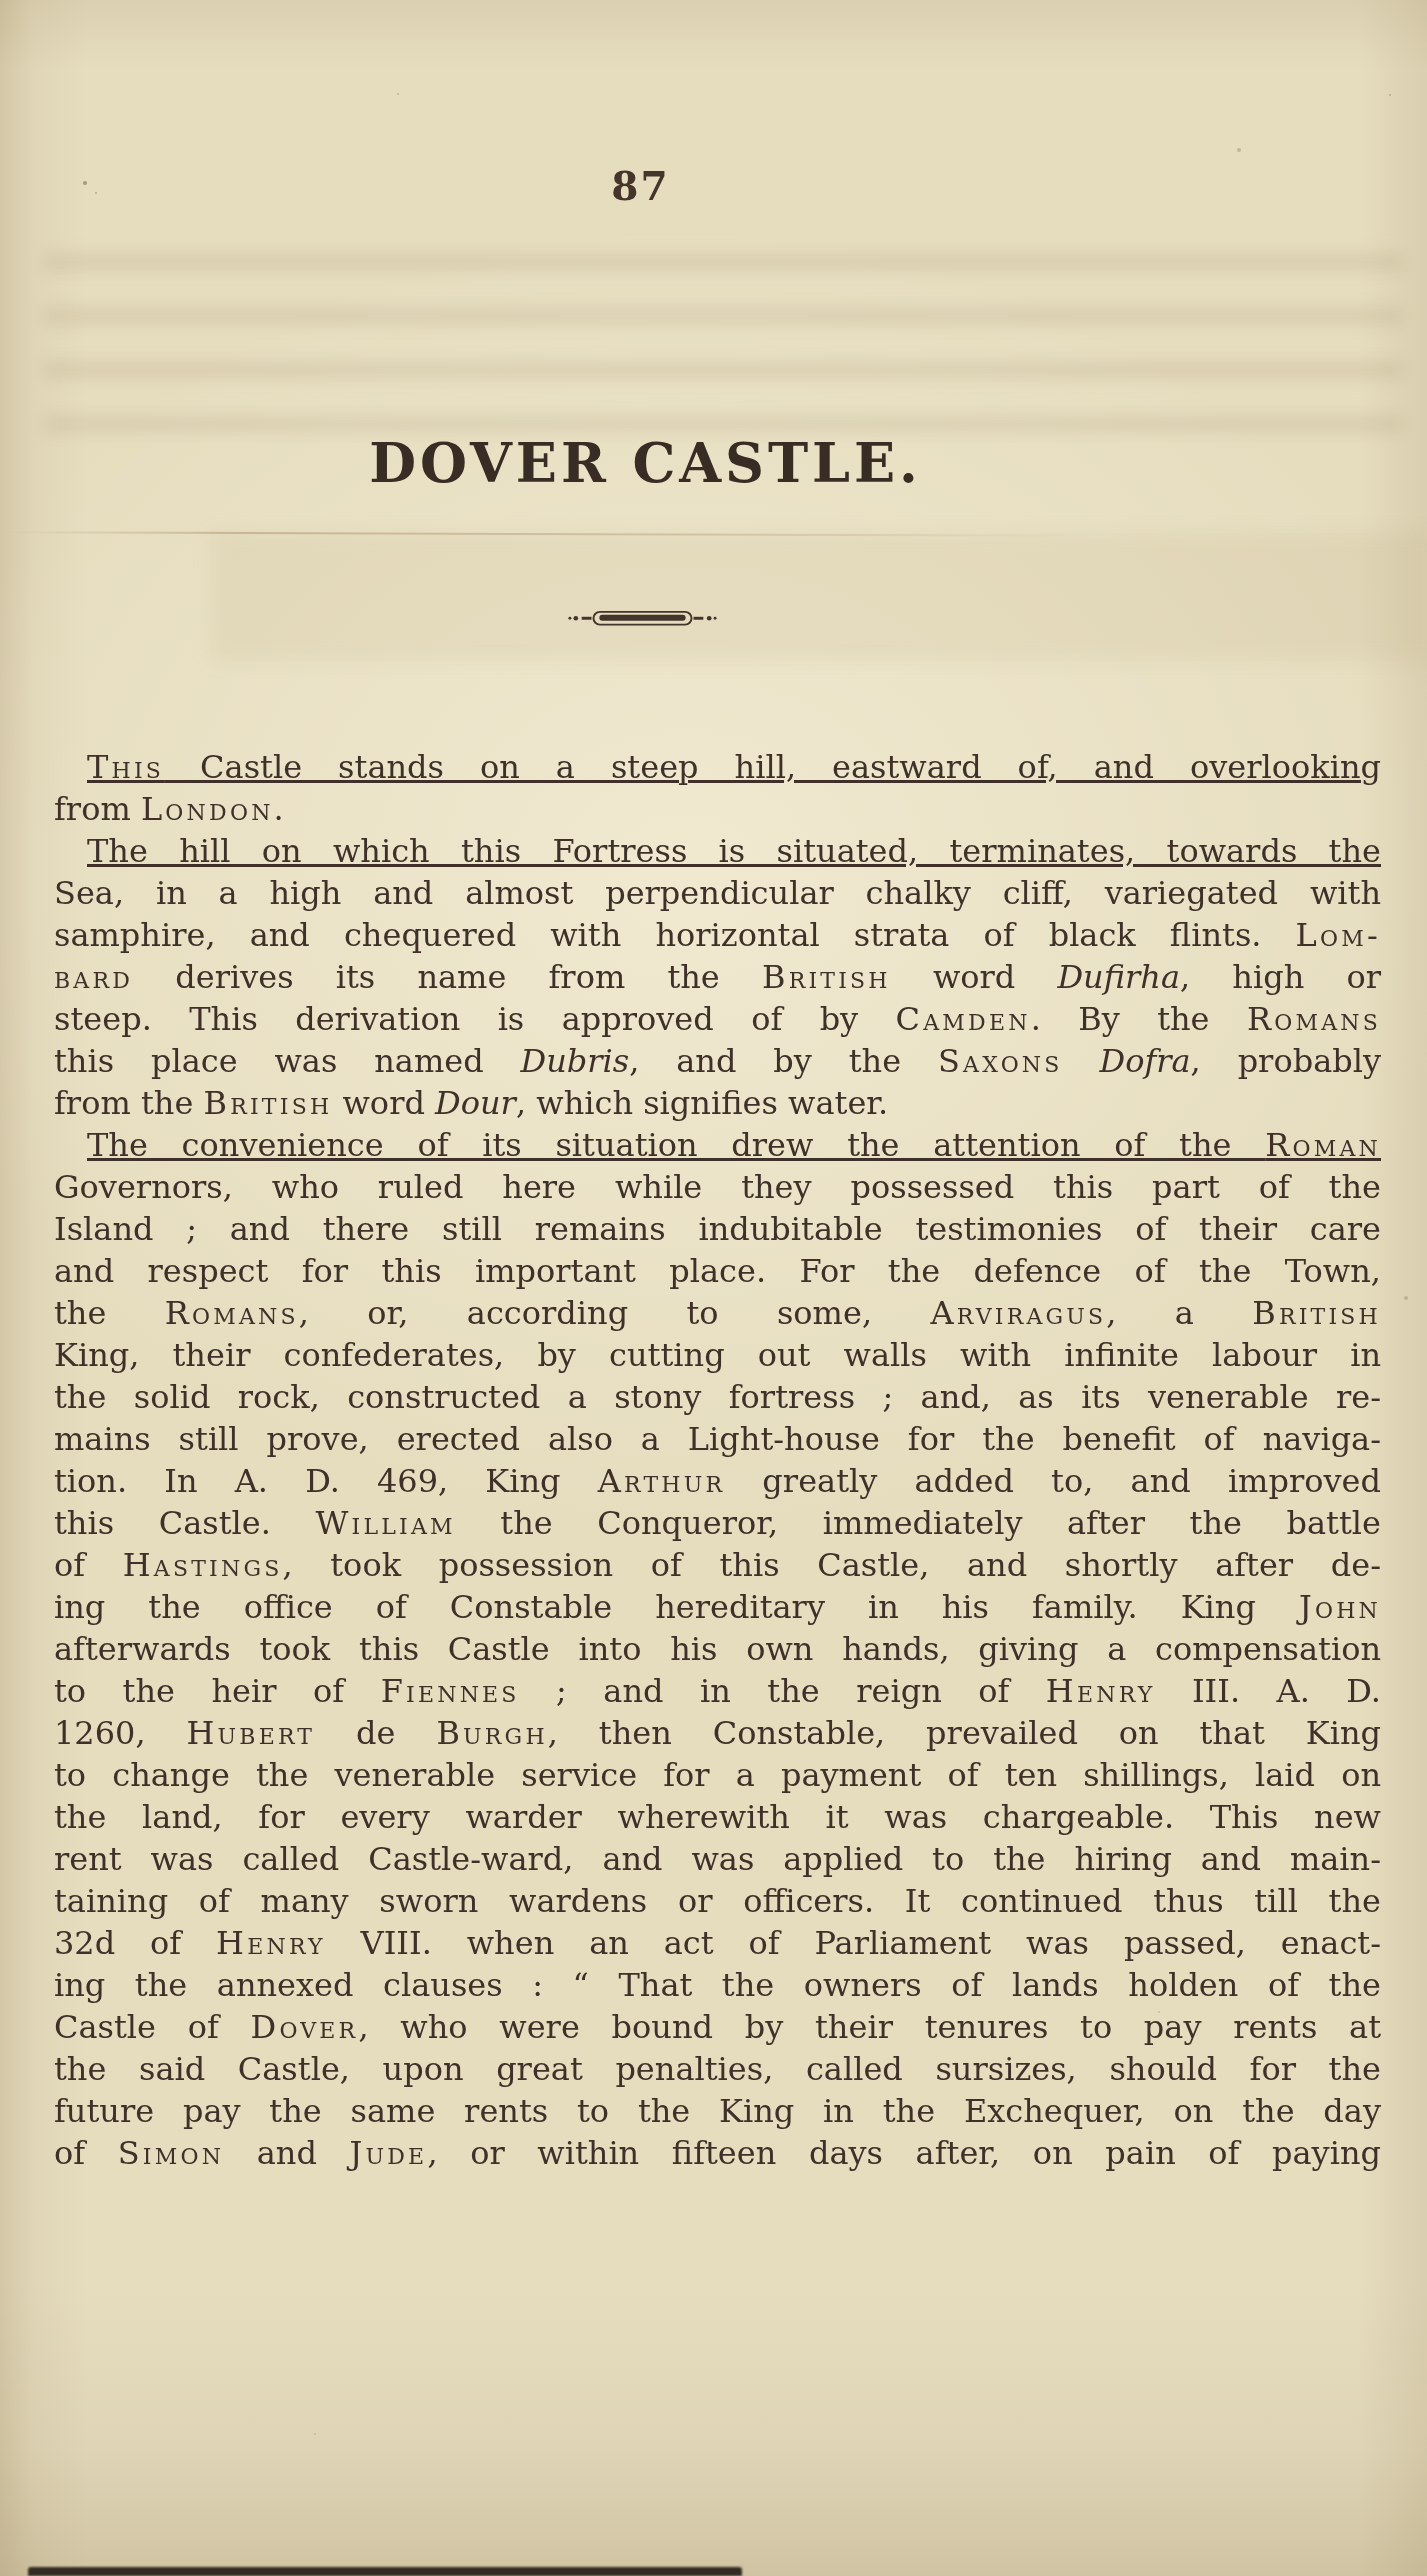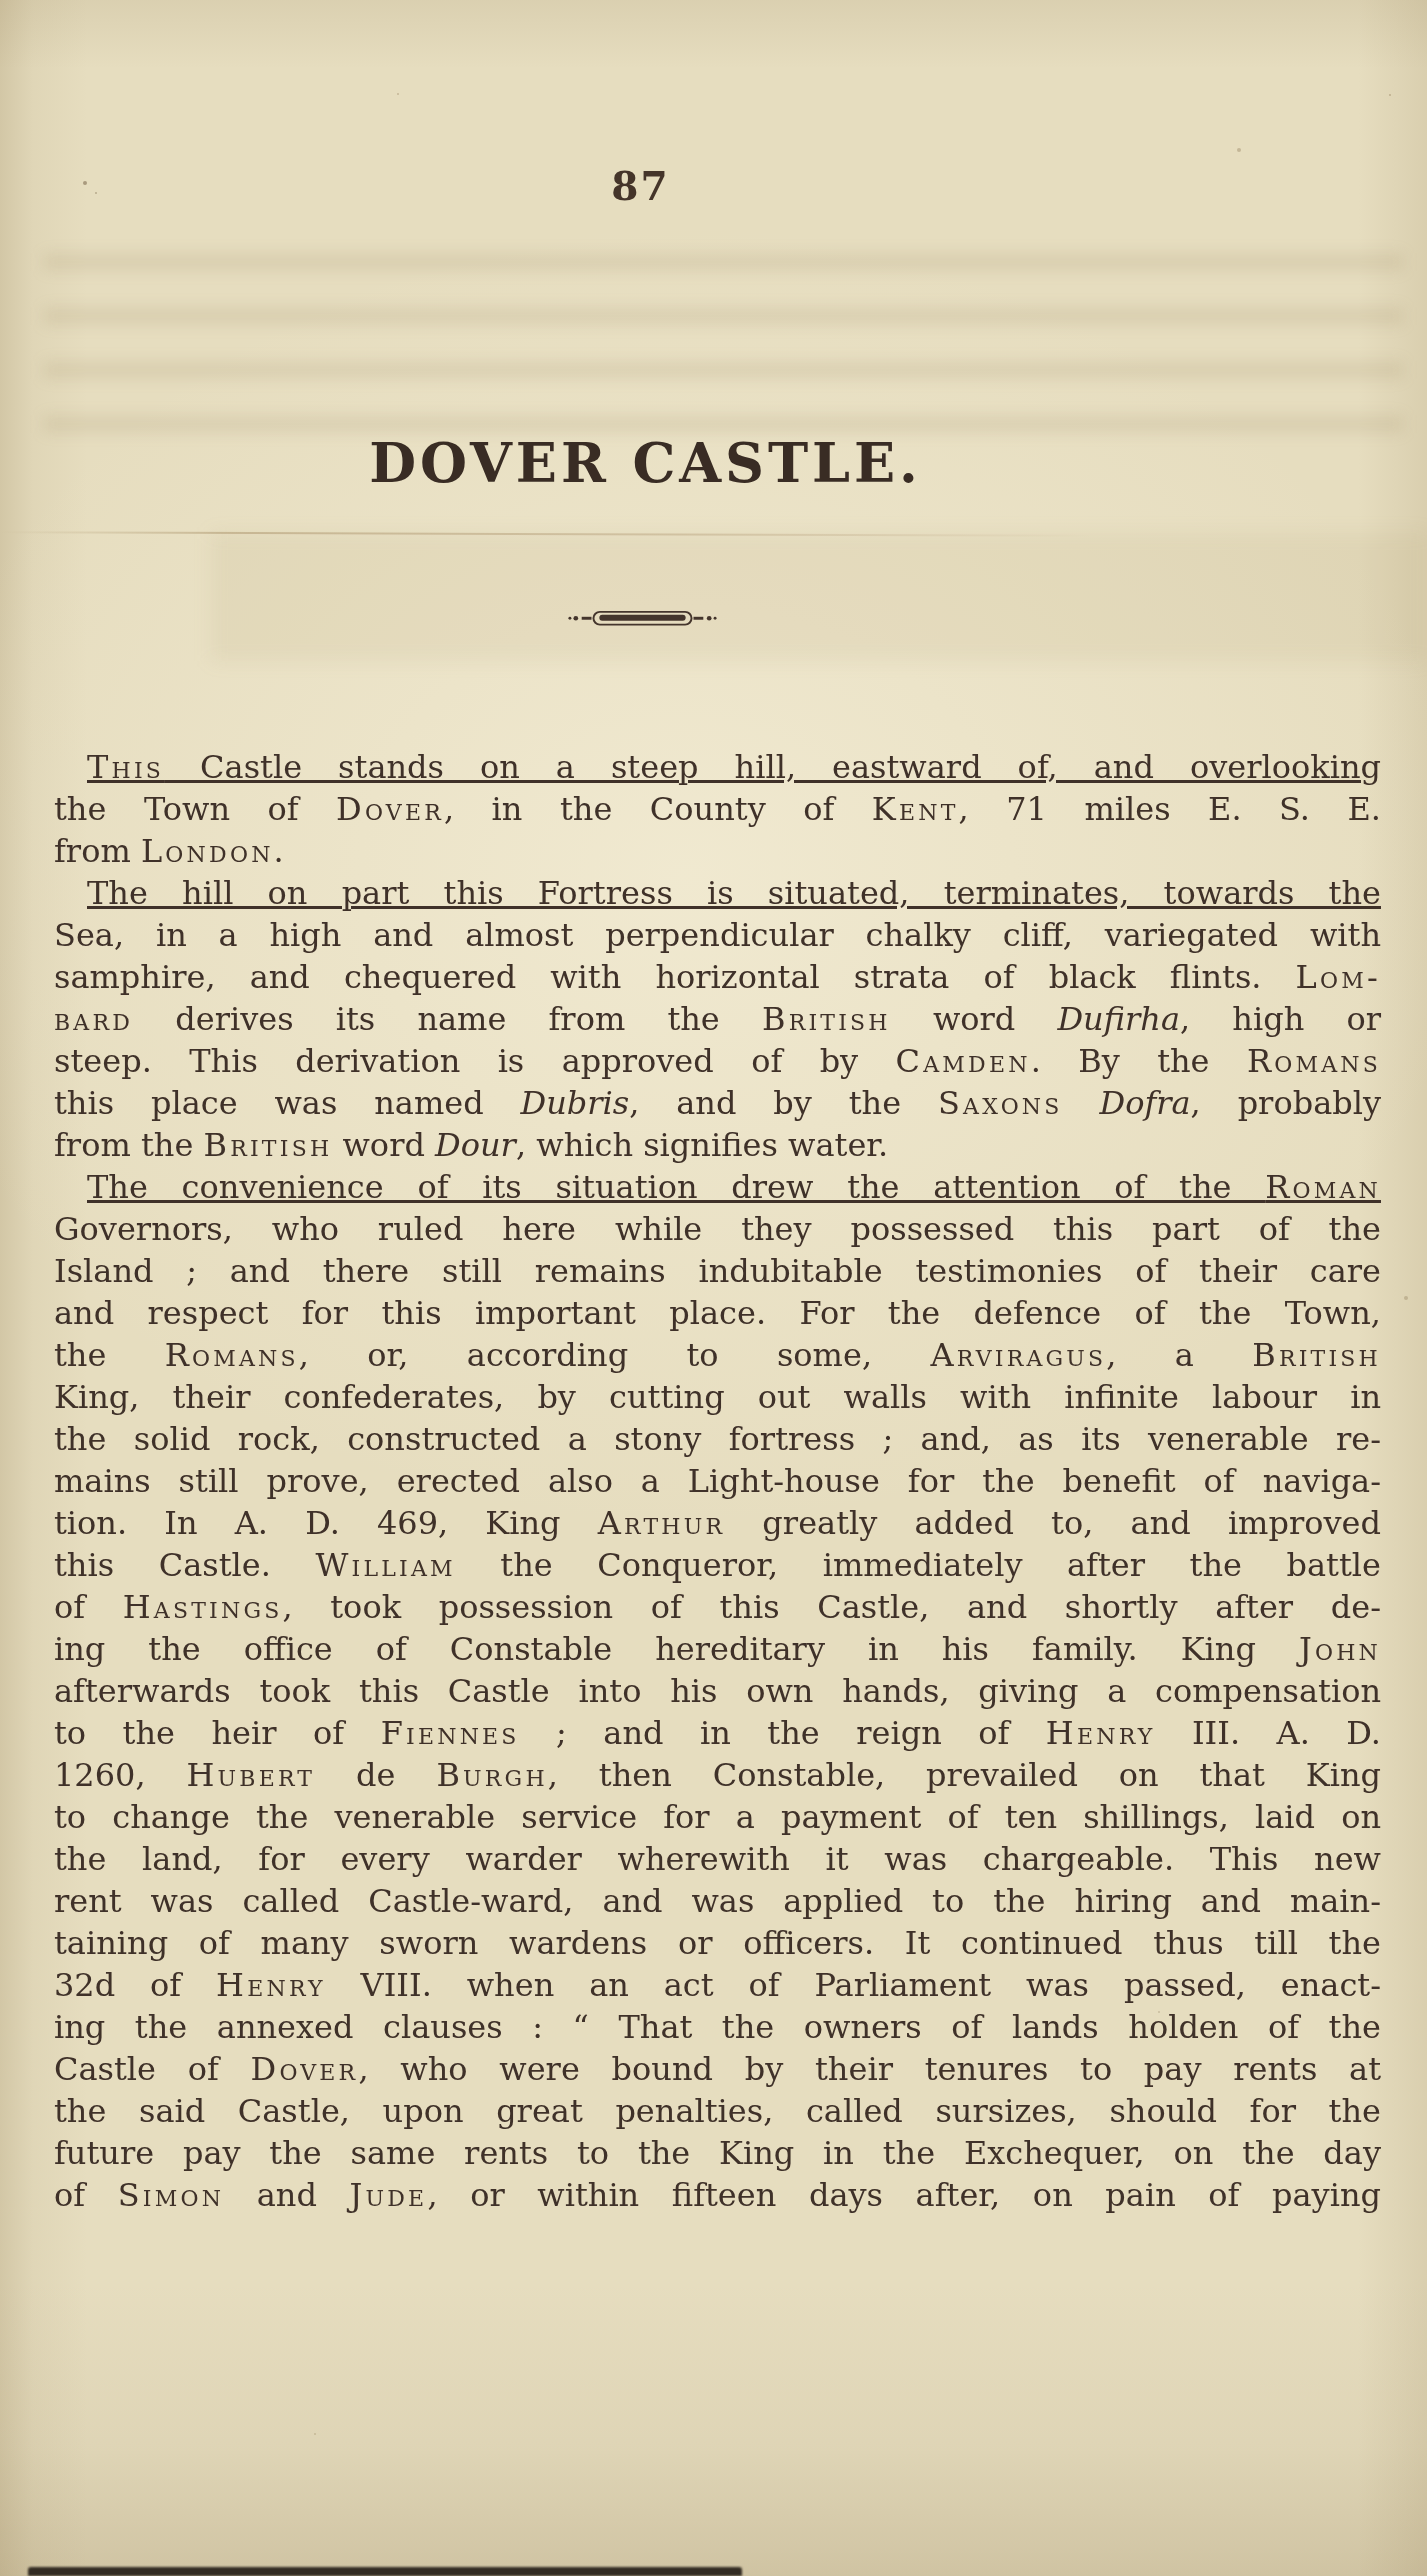--- a/index.html
+++ b/index.html
@@ -97,25 +97,24 @@
       <circle cx="6" cy="12.5" r="1.5" stroke="none"></circle>
       <path d="M132 12.5 h10" stroke-width="3" fill="none"></path>
       <circle cx="148" cy="12.5" r="2.4" stroke="none"></circle>
       <circle cx="154" cy="12.5" r="1.5" stroke="none"></circle>
     </g>
   </svg>
 
   <div class="body-text">
       <div class="para">
         <div class="line first"><span class="sc">This</span><span> Castle stands on a steep hill, eastward of, and overlooking</span></div>
-        <div class="line"><span>the Town of </span><span class="sc">Dover</span><span>, in the County of </span><span class="sc">Kent</span><span>, 71 miles E. S. E.</span></div>
         <div class="line end"><span>from </span><span class="sc">London</span><span>.</span></div>
       </div>
       <div class="para">
-        <div class="line first"><span>The hill on part this Fortress is situated, terminates, towards the</span></div>
+        <div class="line first"><span>The hill on which this Fortress is situated, terminates, towards the</span></div>
         <div class="line"><span>Sea, in a high and almost perpendicular chalky cliff, variegated with</span></div>
         <div class="line"><span>samphire, and chequered with horizontal strata of black flints.  </span><span class="sc">Lom-</span></div>
         <div class="line"><span class="sc">bard</span><span> derives its name from the </span><span class="sc">British</span><span> word </span><span class="i">Dufirha</span><span>, high or</span></div>
         <div class="line"><span>steep.  This derivation is approved of by </span><span class="sc">Camden</span><span>.  By the </span><span class="sc">Romans</span></div>
         <div class="line"><span>this place was named </span><span class="i">Dubris</span><span>, and by the </span><span class="sc">Saxons</span><span> </span><span class="i">Dofra</span><span>, probably</span></div>
         <div class="line end"><span>from the </span><span class="sc">British</span><span> word </span><span class="i">Dour</span><span>, which signifies water.</span></div>
       </div>
       <div class="para">
         <div class="line first"><span>The convenience of its situation drew the attention of the </span><span class="sc">Roman</span></div>
         <div class="line"><span>Governors, who ruled here while they possessed this part of the</span></div>

